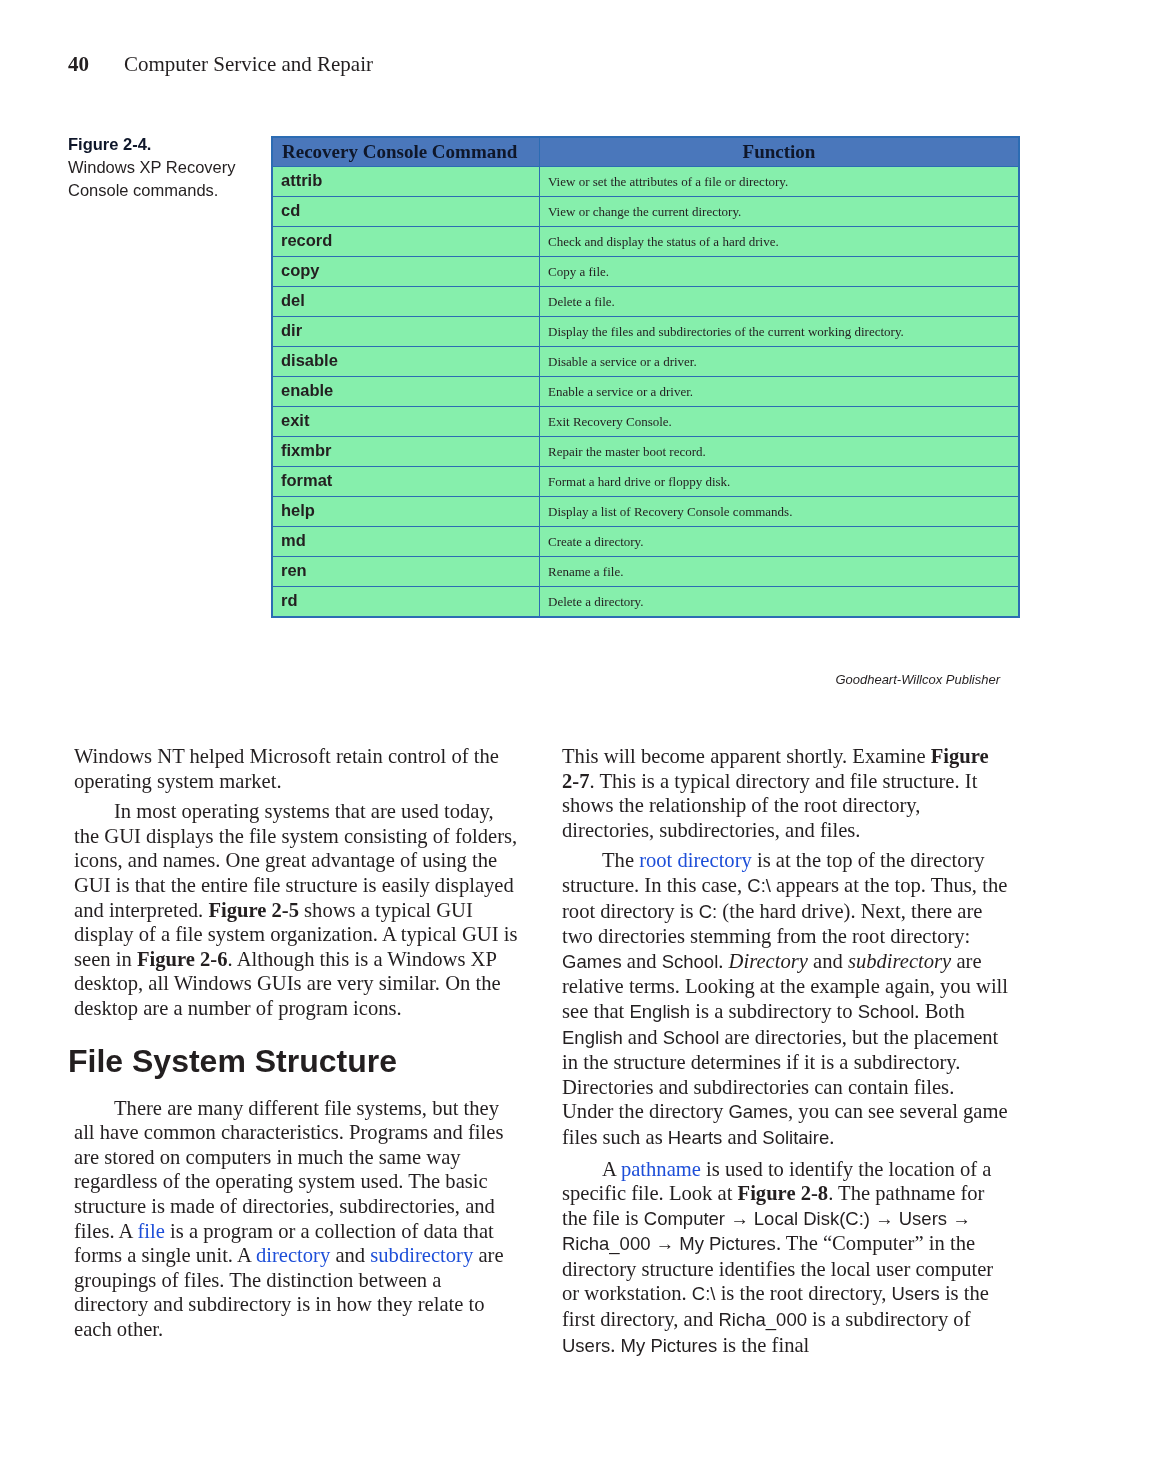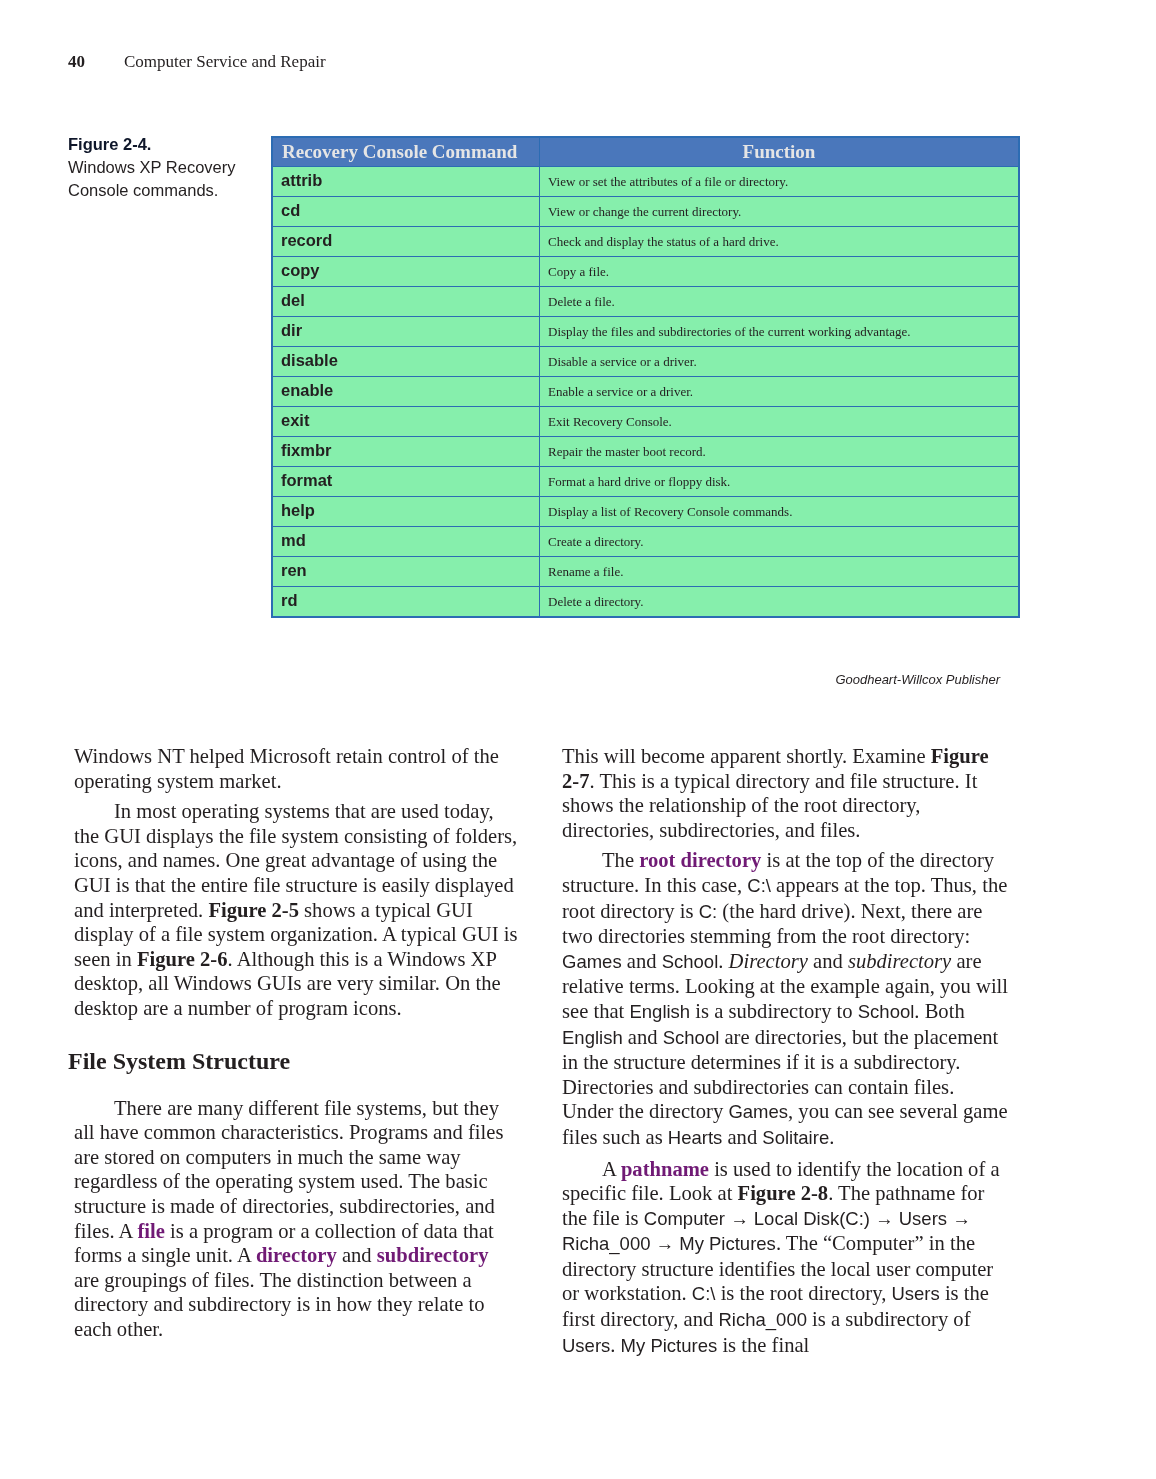--- a/index.html
+++ b/index.html
@@ -1,43 +1,43 @@
 <!DOCTYPE html>
 <html><head>
 <meta charset="utf-8">
 <style>
   html, body { margin: 0; padding: 0; background: #ffffff; }
   body { width: 1156px; height: 1479px; position: relative; overflow: hidden; color: #231f20; }
   .serif { font-family: "Liberation Serif", "DejaVu Serif", serif; }
   .sans { font-family: "Liberation Sans", "DejaVu Sans", sans-serif; }
 
-  .running-head { position: absolute; left: 68px; top: 52px; font-size: 17px; }
+  .running-head { position: absolute; left: 68px; top: 52px; font-size: 21px; }
   .running-head .pgnum { font-weight: bold; display: inline-block; width: 56px; }
 
   .caption { position: absolute; left: 68px; top: 133px; width: 190px; font-size: 16.5px; line-height: 23px; }
   .caption .fig-label { color: #0f172a; font-weight: bold; display: block; }
 
   .table-wrap { position: absolute; left: 271px; top: 136px; width: 749px; }
   table.rc { border-collapse: collapse; width: 749px; border: 2px solid #2c6cb3; }
-  table.rc th { background: #4a77bb; color: #e5e5e5; font-weight: bold; font-size: 19px; height: 28px; padding: 0 9px; border: 1px solid #2c6cb3; text-align: left; }
+  table.rc th { background: #4a77bb; color: #0f172a; font-weight: bold; font-size: 19px; height: 28px; padding: 0 9px; border: 1px solid #2c6cb3; text-align: left; }
   table.rc th.func { text-align: center; }
   table.rc td { background: #86efac; border: 1px solid #2c6cb3; vertical-align: top; padding: 3px 8px 2px 8px; height: 24px; }
   table.rc td.cmd { width: 250px; font-weight: bold; font-size: 16.5px; line-height: 20px; }
   table.rc td.fn { font-size: 13px; line-height: 23px; }
   .credit { position: absolute; left: 680px; top: 672px; width: 320px; text-align: right; font-size: 13px; font-style: italic; }
 
   .col { position: absolute; top: 738px; font-size: 20.6px; line-height: 24.6px; }
   .col.left { left: 68px; width: 456px; }
   .col.right { left: 556px; width: 460px; }
   .col p { margin: 6px; }
   .col p.indent { text-indent: 40px; }
   .col b { font-weight: bold; }
-  .kw { color: #701a75; font-weight: bold; }
+  .kw { color: #1d4ed8; font-weight: normal; }
   .sf { font-family: "Liberation Sans", "DejaVu Sans", sans-serif; font-size: 18.5px; }
-  h2.section { font-family: Liberation Serif, serif; font-size: 24px; font-weight: bold; margin: 23px 0 18px 0; line-height: 34px; }
+  h2.section { font-family: Liberation Sans, sans-serif; font-size: 32px; font-weight: bold; margin: 23px 0 18px 0; line-height: 34px; }
 </style>
 </head>
 <body>
 
 <div class="running-head serif">
   <span class="pgnum">40</span><span>Computer Service and Repair</span>
 </div>
 
 <div class="caption sans">
   <span class="fig-label">Figure 2-4.</span>
@@ -68,21 +68,21 @@
         <tr>
           <td class="cmd sans">copy</td>
           <td class="fn serif">Copy a file.</td>
         </tr>
         <tr>
           <td class="cmd sans">del</td>
           <td class="fn serif">Delete a file.</td>
         </tr>
         <tr>
           <td class="cmd sans">dir</td>
-          <td class="fn serif">Display the files and subdirectories of the current working advantage.</td>
+          <td class="fn serif">Display the files and subdirectories of the current working directory.</td>
         </tr>
         <tr>
           <td class="cmd sans">disable</td>
           <td class="fn serif">Disable a service or a driver.</td>
         </tr>
         <tr>
           <td class="cmd sans">enable</td>
           <td class="fn serif">Enable a service or a driver.</td>
         </tr>
         <tr>

